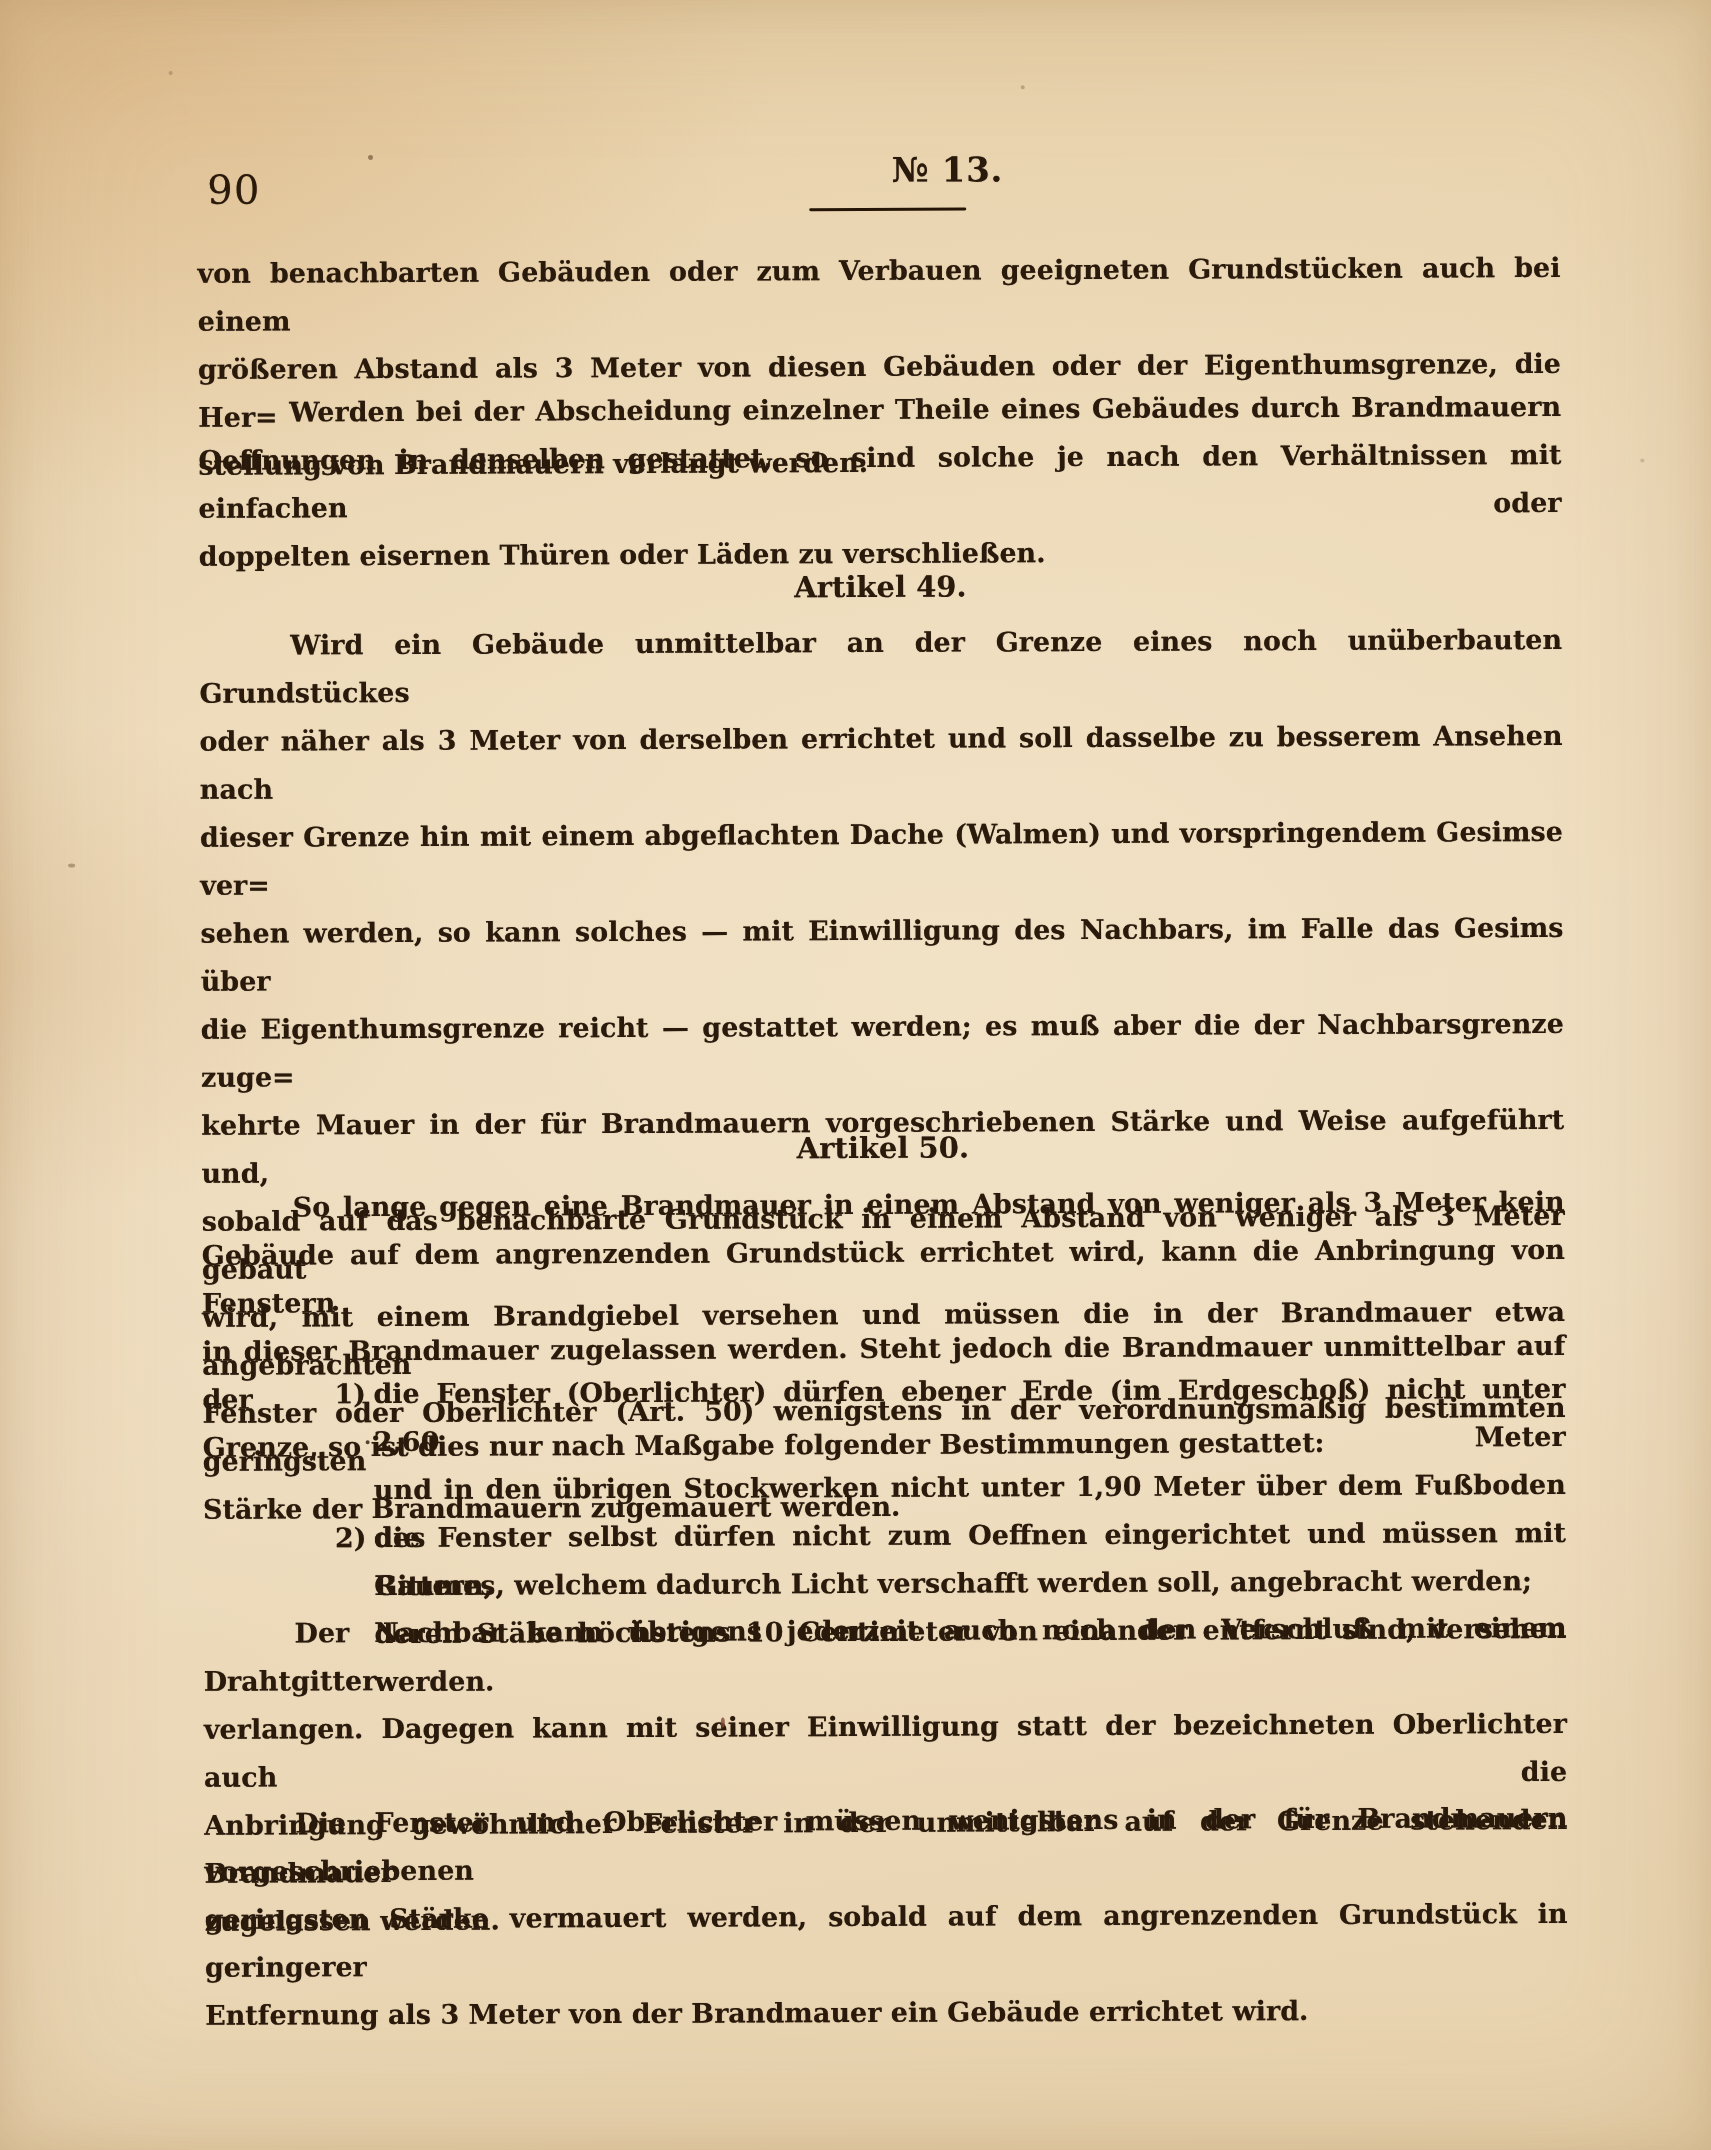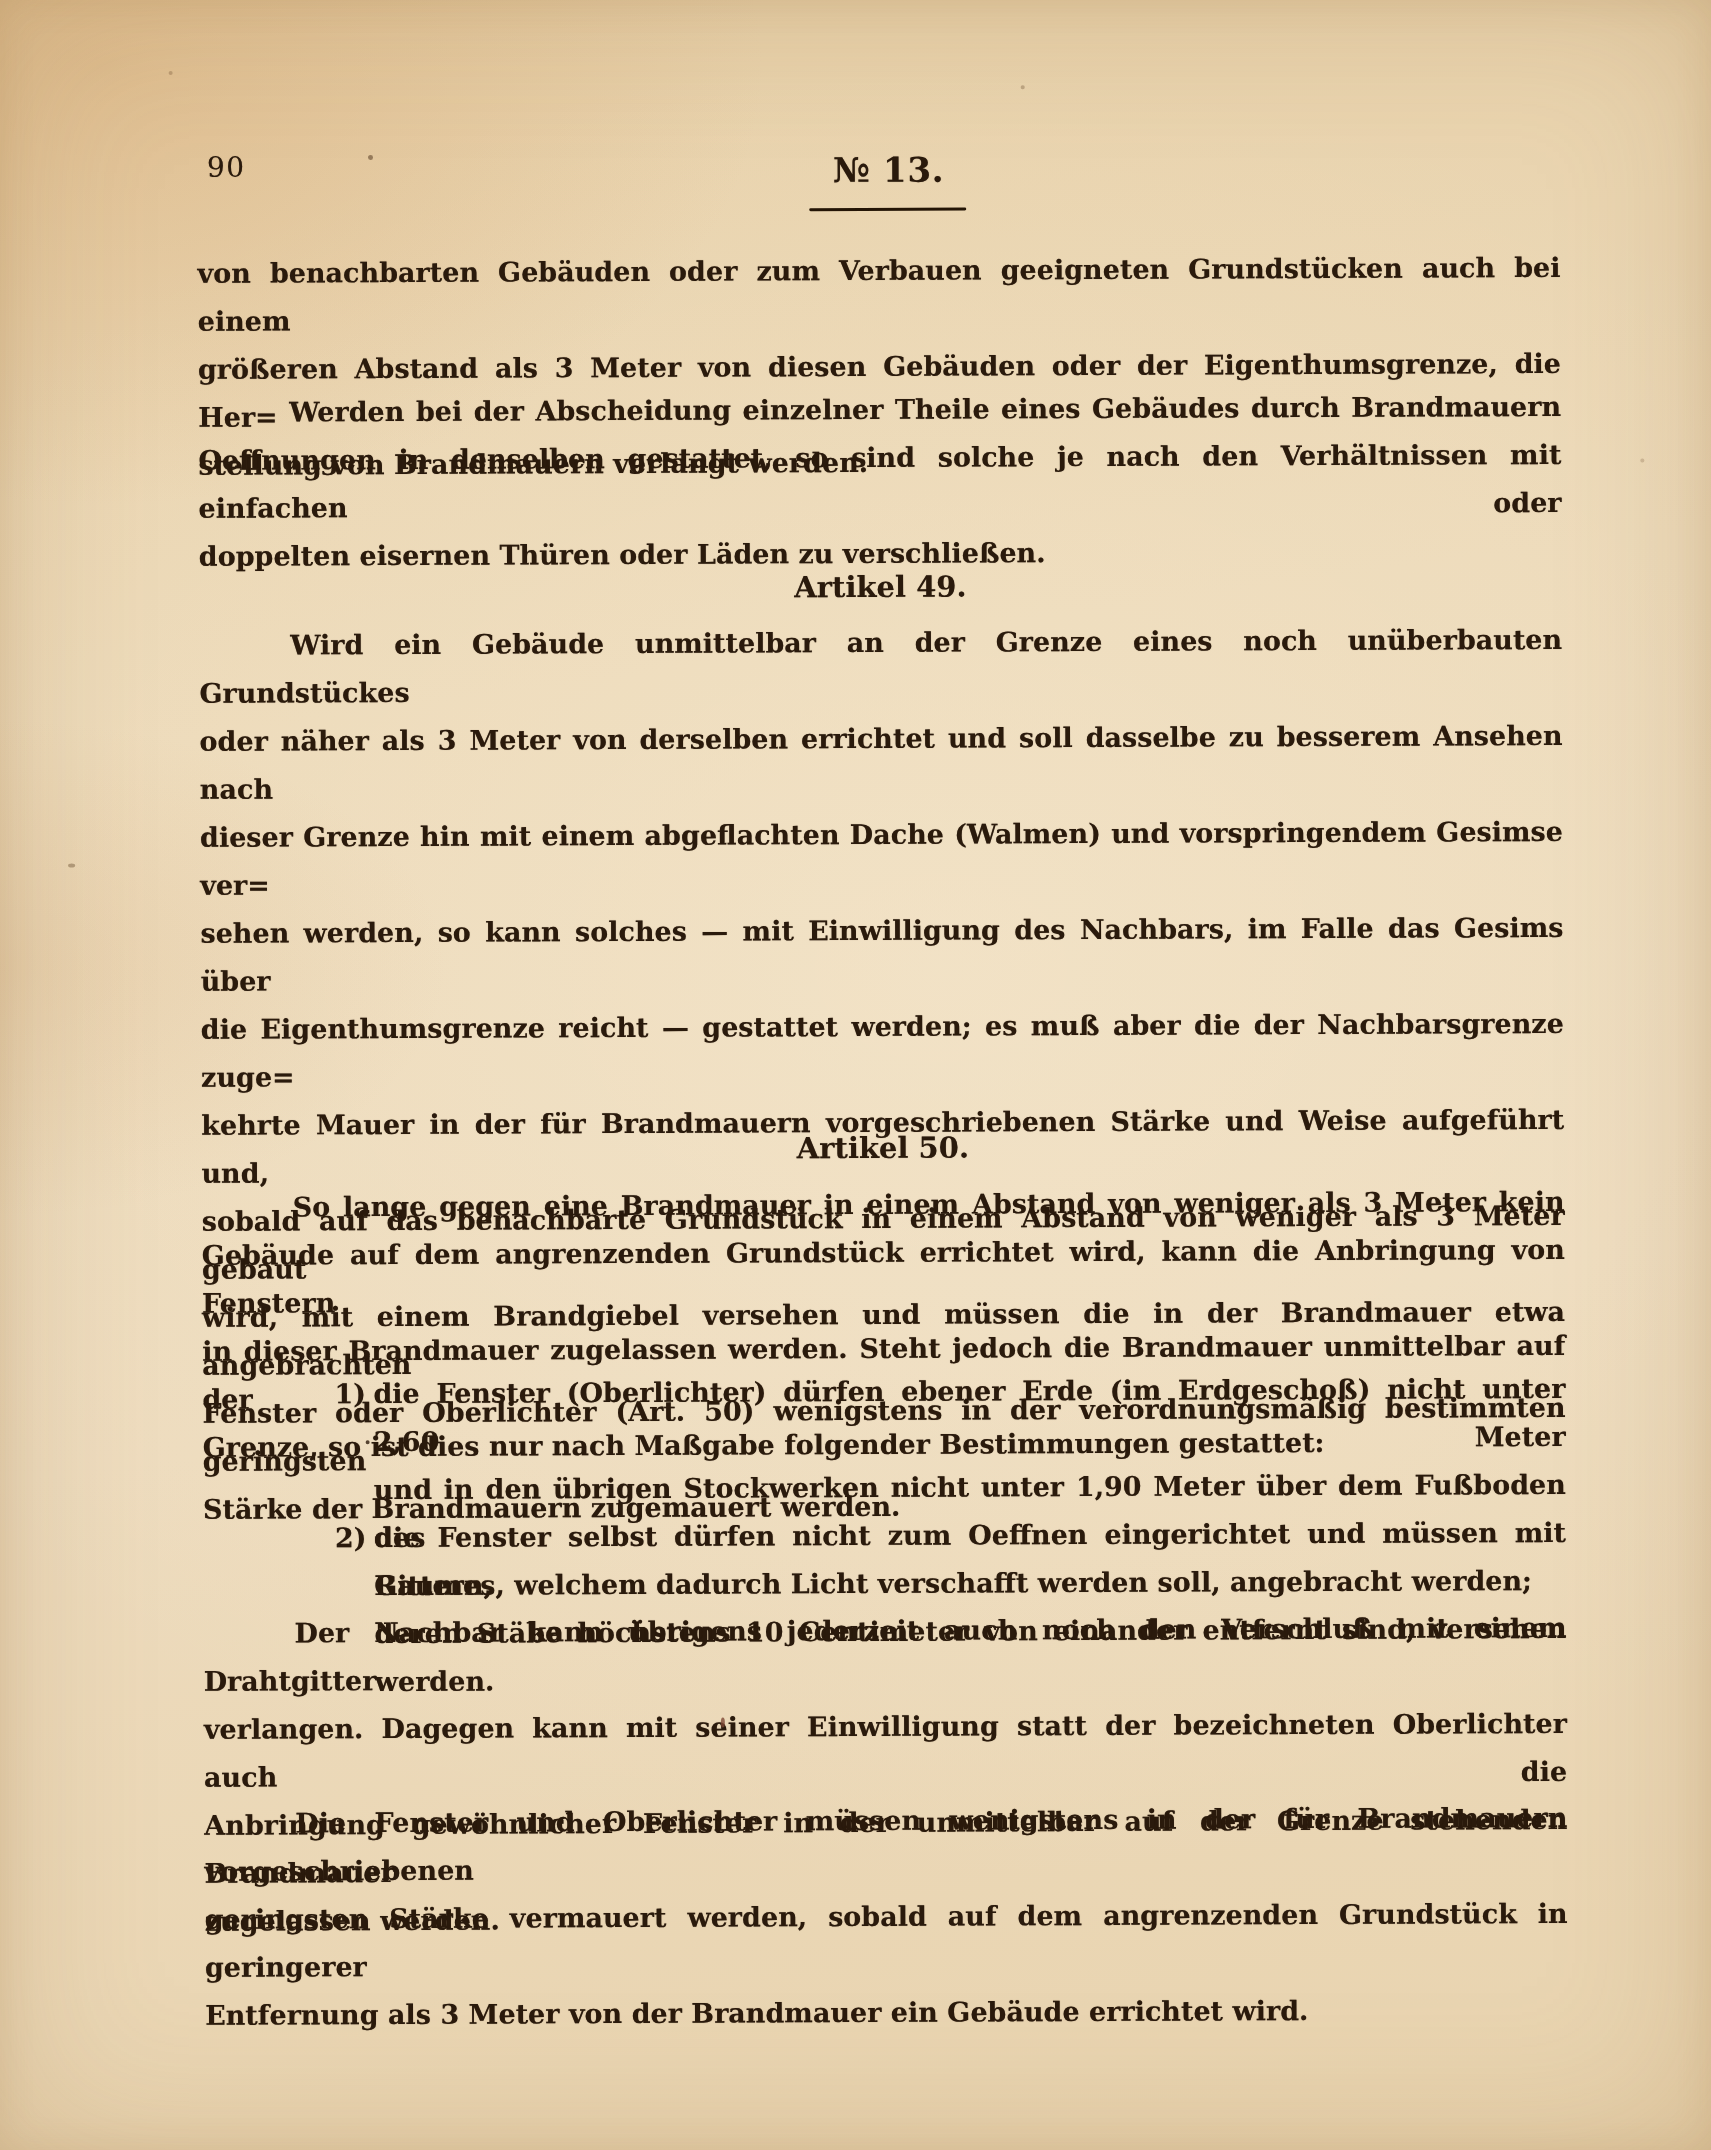--- a/index.html
+++ b/index.html
@@ -24,26 +24,26 @@
     box-shadow: inset 0 0 157px rgba(146, 98, 46, 0.22), inset 0 0 36px rgba(150, 104, 52, 0.14);
   }
   .tilt {
     position: absolute; inset: 0;
     transform: rotate(-0.25deg);
     transform-origin: 856px 1070px;
   }
   .ink { text-shadow: 0 0 0.7px rgba(42,26,12,0.55); }
 
   .page-number {
-    position: absolute; left: 211px; top: 148px;
-    font-size: 28px; letter-spacing: 1.4px;
+    position: absolute; left: 211px; top: 164px;
+    font-size: 40px; letter-spacing: 1.4px;
   }
   .issue-number {
-    position: absolute; left: 811px; top: 150px; width: 163px;
-    text-align: center; font-size: 34px; font-weight: bold; letter-spacing: 0.7px;
+    position: absolute; left: 844px; top: 150px; width: 163px;
+    text-align: right; font-size: 34px; font-weight: bold; letter-spacing: 0.7px;
   }
   .issue-rule {
     position: absolute; left: 813px; top: 208px; width: 157px; height: 2.9px;
     background: #241506; border-radius: 1.4px;
   }
 
   .text-column {
     position: absolute; left: 201px; top: 0; width: 1363px; height: 2151px;
   }
   .block {

